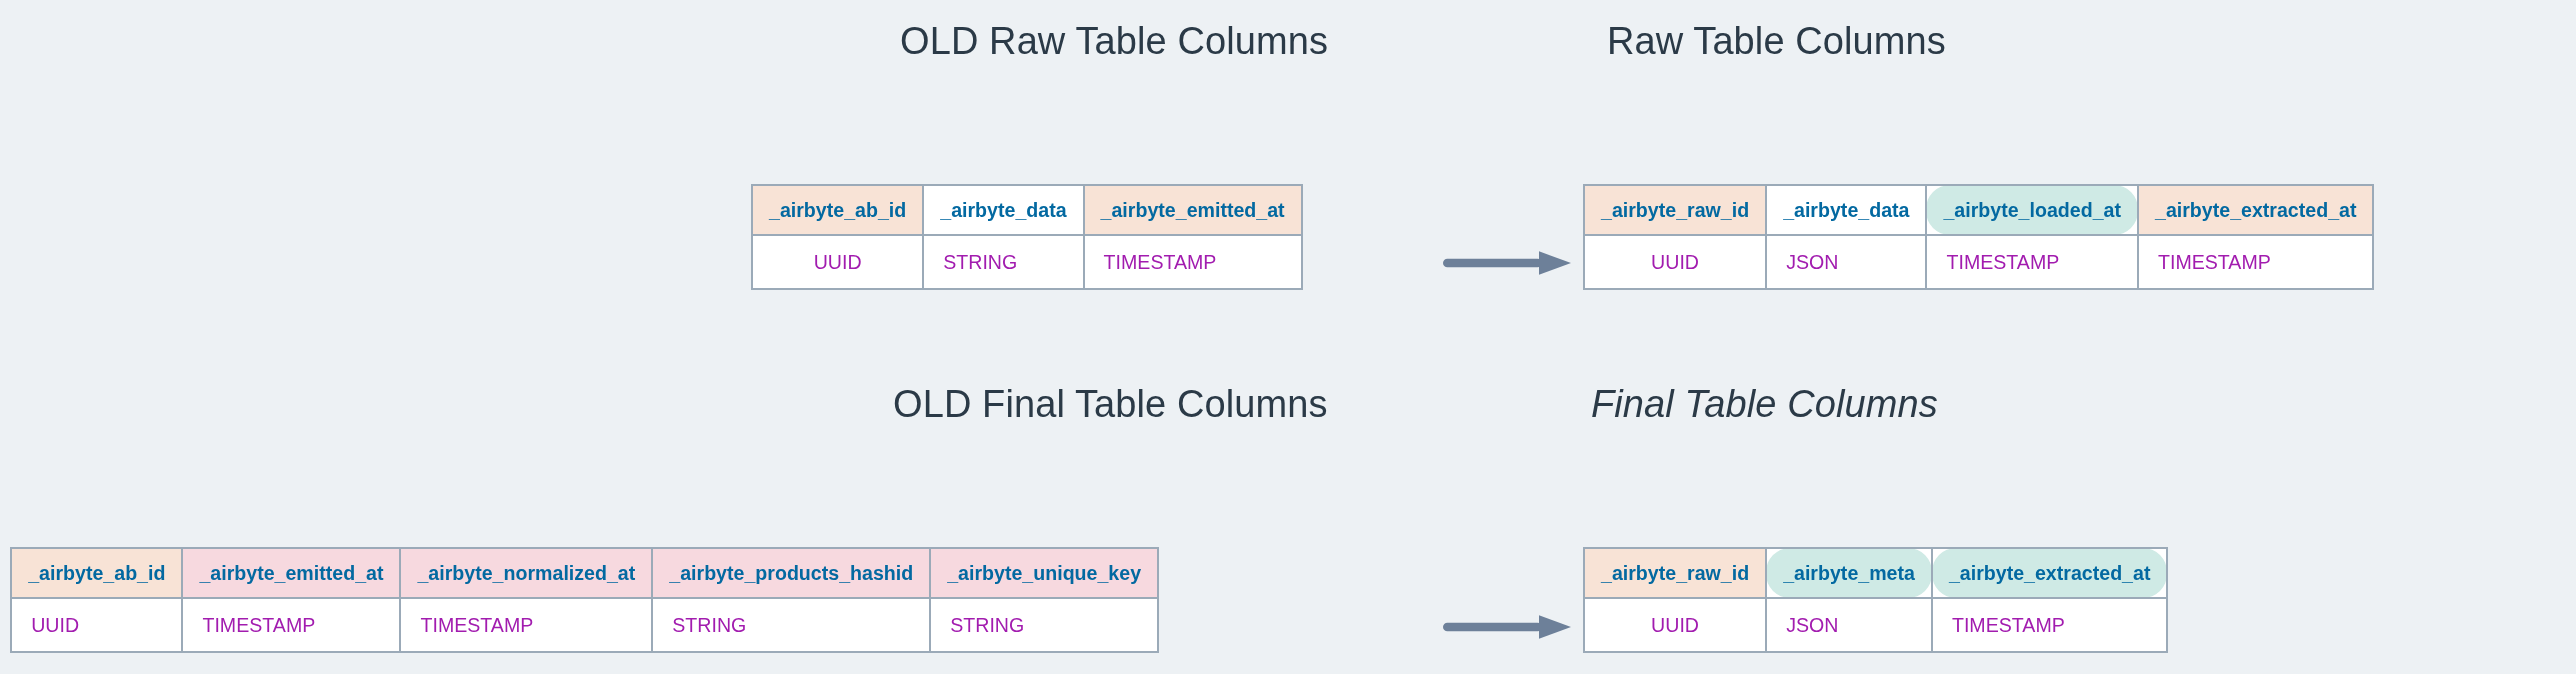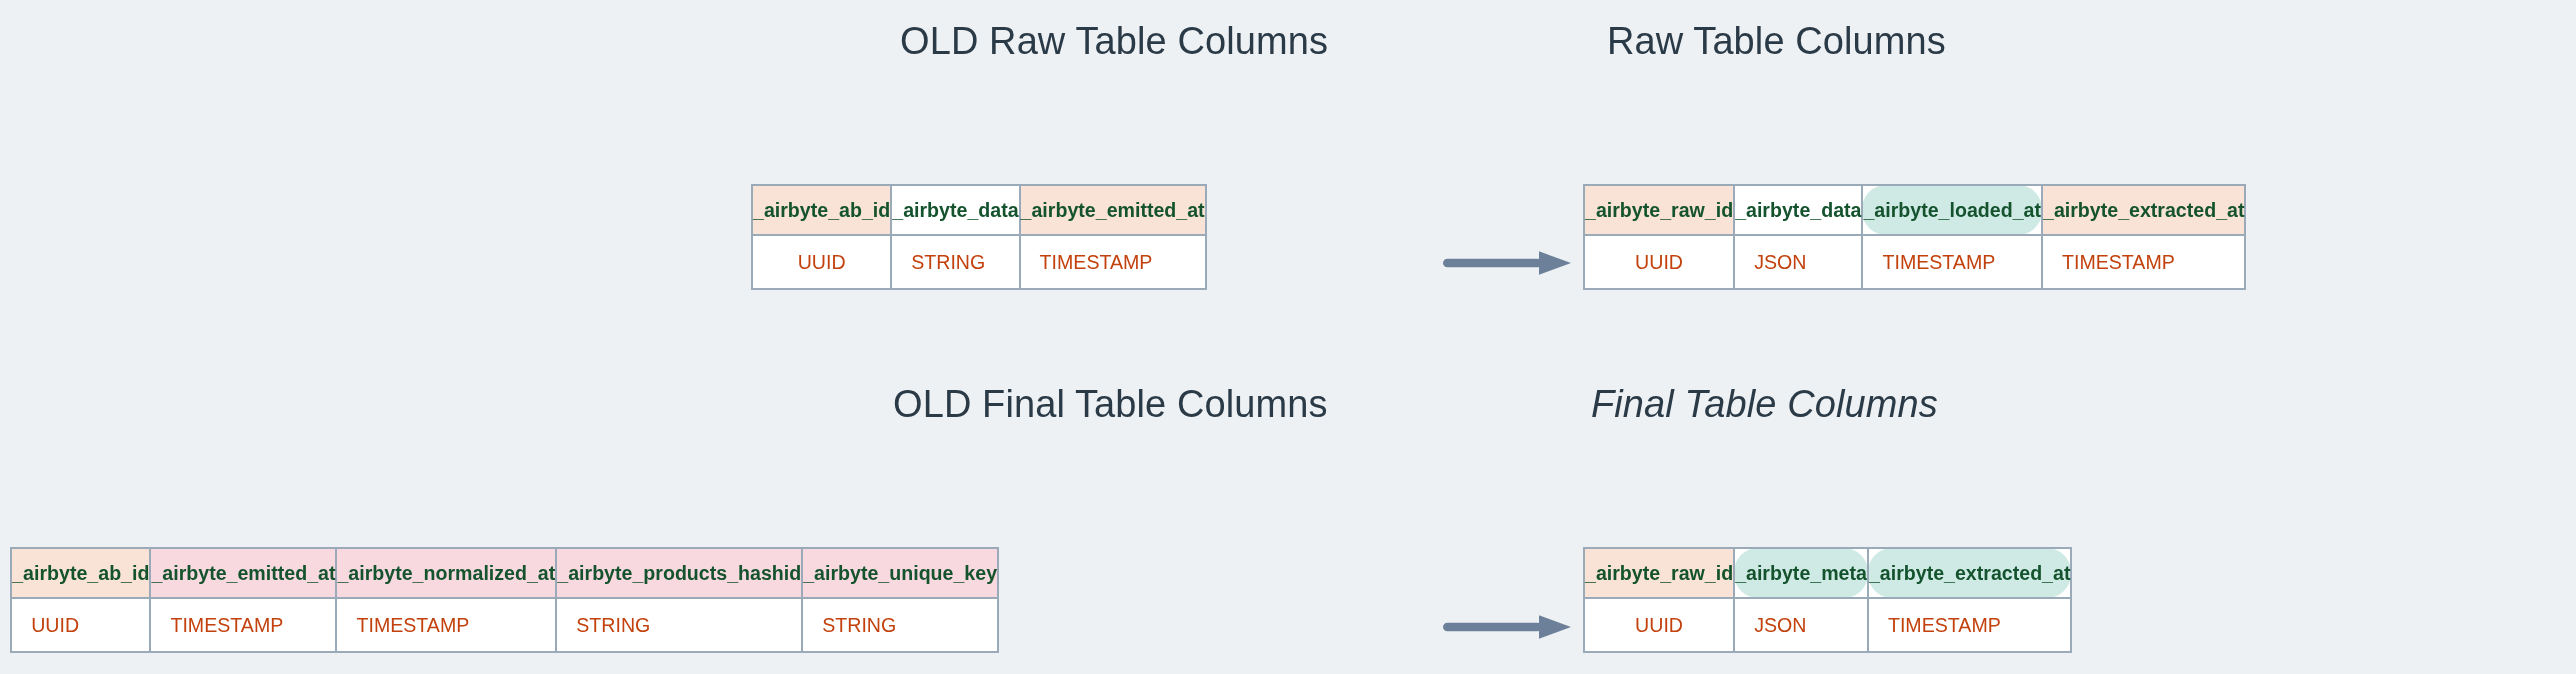--- a/index.html
+++ b/index.html
@@ -43,29 +43,29 @@
   .tbl td {
     border: 2.2px solid #9baab8;
     padding: 0;
     vertical-align: middle;
     white-space: nowrap;
   }
   .tbl tr.head td {
     height: 48px;
     font-weight: 700;
     font-size: 19.6px;
-    color: #14532d;
+    color: #0369a1;
     text-align: center;
-    padding: 0 0;
+    padding: 0 16px;
   }
   .tbl tr.body td {
     height: 52px;
     font-weight: 400;
     font-size: 19.6px;
-    color: #c2410c;
+    color: #a21caf;
     text-align: left;
     padding: 0 19px;
     background: #ffffff;
   }
   .tbl tr.body td.c-center { text-align: center; }
 
   
   .sh-peach { background: #f8e3d6; }
   .sh-teal  { background: #cfeae5; border-radius: 24px; }
   .sh-pink  { background: #f7d9df; }

